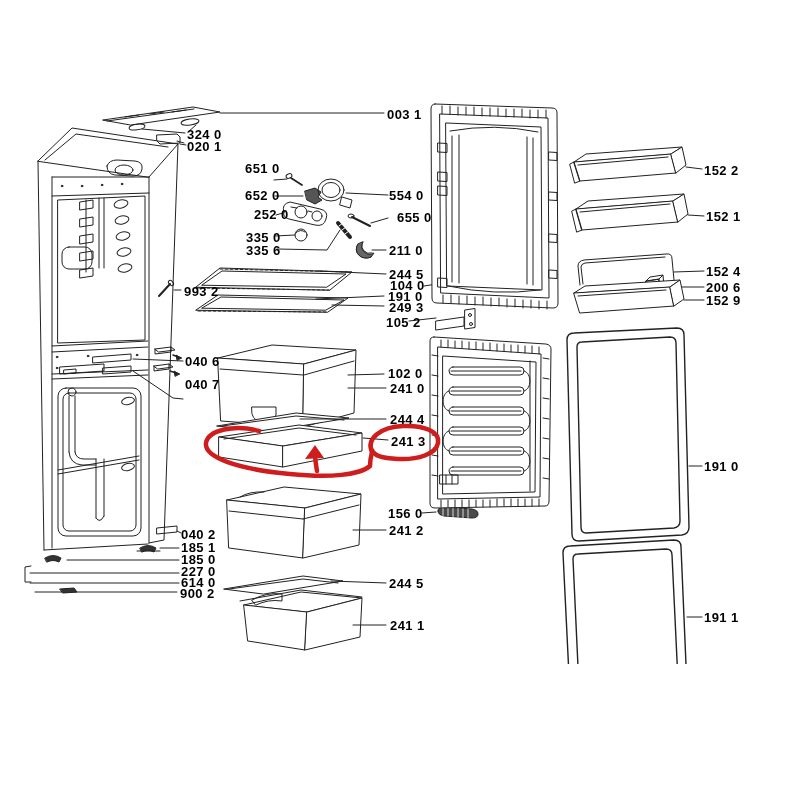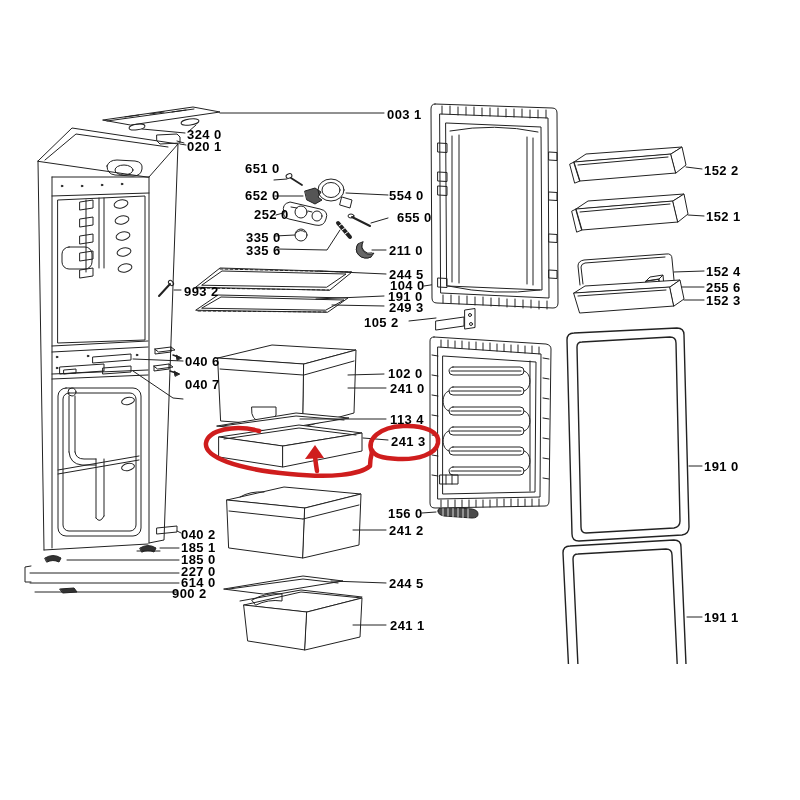--- a/index.html
+++ b/index.html
@@ -311,40 +311,40 @@
   <div class="lbl" style="left:254px;top:214px">252 0</div>
   <div class="lbl" style="left:246px;top:237px">335 0</div>
   <div class="lbl" style="left:246px;top:250px">335 6</div>
   <div class="lbl" style="left:389px;top:195px">554 0</div>
   <div class="lbl" style="left:397px;top:217px">655 0</div>
   <div class="lbl" style="left:389px;top:250px">211 0</div>
   <div class="lbl" style="left:389px;top:274px">244 5</div>
   <div class="lbl" style="left:390px;top:285px">104 0</div>
   <div class="lbl" style="left:388px;top:296px">191 0</div>
   <div class="lbl" style="left:389px;top:307px">249 3</div>
-  <div class="lbl" style="left:364px;top:322px">105 2</div>
+  <div class="lbl" style="left:386px;top:322px">105 2</div>
   <div class="lbl" style="left:184px;top:291px">993 2</div>
   <div class="lbl" style="left:185px;top:361px">040 6</div>
   <div class="lbl" style="left:185px;top:384px">040 7</div>
   <div class="lbl" style="left:388px;top:373px">102 0</div>
   <div class="lbl" style="left:390px;top:388px">241 0</div>
-  <div class="lbl" style="left:390px;top:419px">113 4</div>
+  <div class="lbl" style="left:390px;top:419px">244 4</div>
   <div class="lbl" style="left:391px;top:441px">241 3</div>
   <div class="lbl" style="left:388px;top:513px">156 0</div>
   <div class="lbl" style="left:389px;top:530px">241 2</div>
   <div class="lbl" style="left:181px;top:534px">040 2</div>
   <div class="lbl" style="left:181px;top:547px">185 1</div>
   <div class="lbl" style="left:181px;top:559px">185 0</div>
   <div class="lbl" style="left:181px;top:571px">227 0</div>
   <div class="lbl" style="left:181px;top:582px">614 0</div>
-  <div class="lbl" style="left:172px;top:593px">900 2</div>
+  <div class="lbl" style="left:180px;top:593px">900 2</div>
   <div class="lbl" style="left:389px;top:583px">244 5</div>
   <div class="lbl" style="left:390px;top:625px">241 1</div>
   <div class="lbl" style="left:704px;top:170px">152 2</div>
   <div class="lbl" style="left:706px;top:216px">152 1</div>
   <div class="lbl" style="left:706px;top:271px">152 4</div>
-  <div class="lbl" style="left:706px;top:287px">255 6</div>
-  <div class="lbl" style="left:706px;top:300px">152 3</div>
+  <div class="lbl" style="left:706px;top:287px">200 6</div>
+  <div class="lbl" style="left:706px;top:300px">152 9</div>
   <div class="lbl" style="left:704px;top:466px">191 0</div>
   <div class="lbl" style="left:704px;top:617px">191 1</div>
 </div>
 
 </div>
 
 </body></html>

